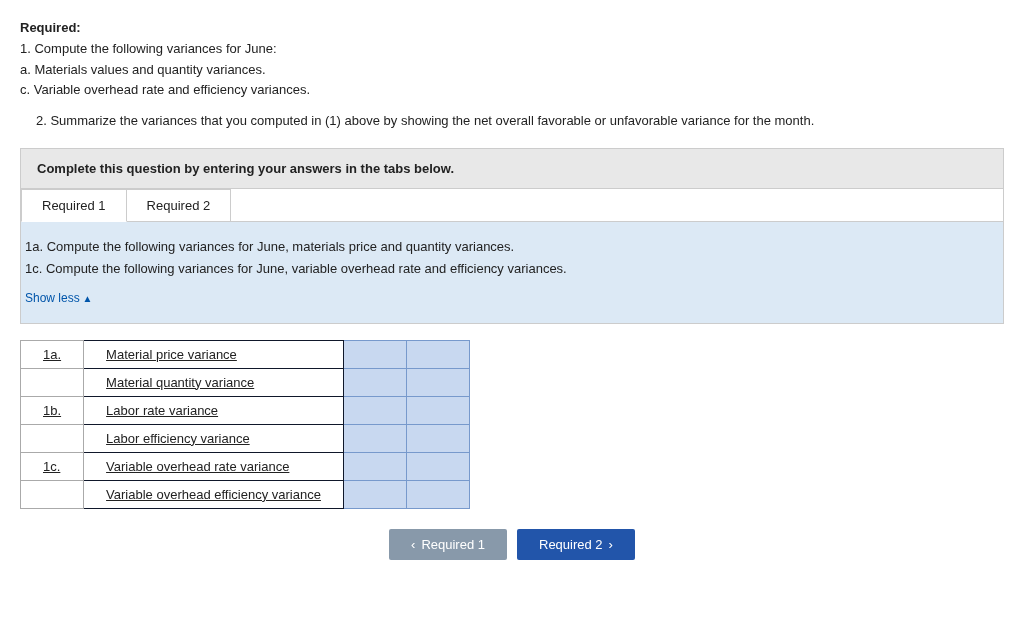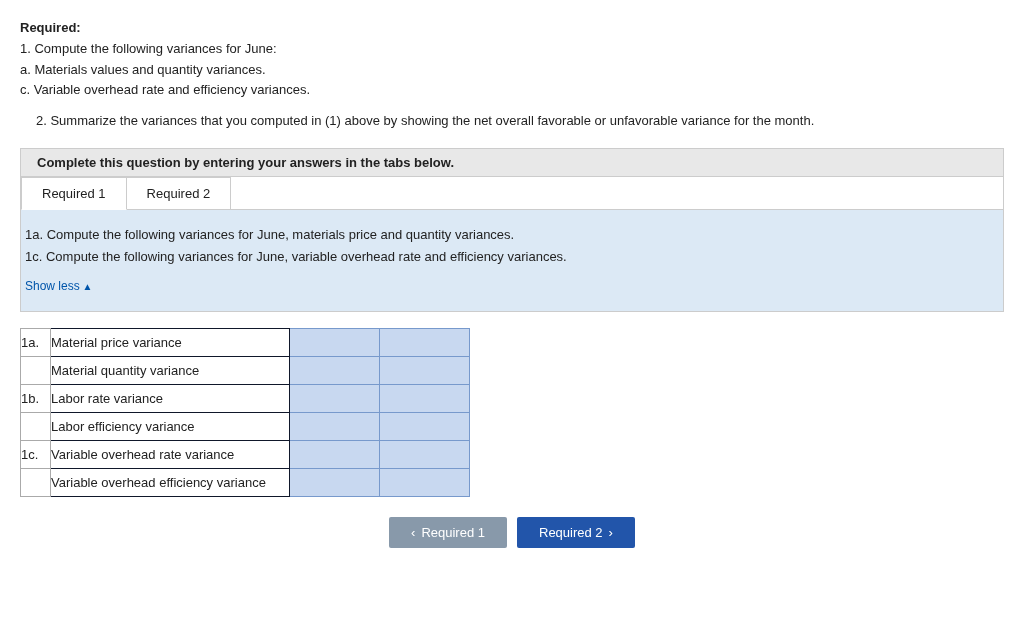--- a/index.html
+++ b/index.html
@@ -12,21 +12,21 @@
       max-width: 1024px;
     }
     .instructions {
       margin-bottom: 16px;
       line-height: 1.6;
     }
     .instructions .bold { font-weight: bold; }
     .complete-box {
       background: #e8e8e8;
       border: 1px solid #ccc;
-      padding: 6px 16px;
+      padding: 12px 16px;
       margin-bottom: 0;
       font-weight: bold;
       font-size: 13px;
     }
     .tabs-container {
       border: 1px solid #ccc;
       border-top: none;
       margin-bottom: 16px;
     }
     .tabs-row {
@@ -68,23 +68,24 @@
     }
     .show-less .arrow { font-size: 10px; }
     .variance-table {
       border-collapse: collapse;
       width: 450px;
       margin-top: 12px;
       margin-bottom: 20px;
     }
     .variance-table td {
       border: 1px solid #aaa;
-      padding: 4px 0;
+      padding: 4px 22px;
       font-size: 13px;
       height: 28px;
+      text-decoration: underline;
     }
     .variance-table td.label-col {
       background: #fff;
       white-space: nowrap;
       border: 1px solid #0f172a;
     }
     .variance-table td.prefix-col {
       width: 30px;
       background: #fff;
       font-weight: normal;

